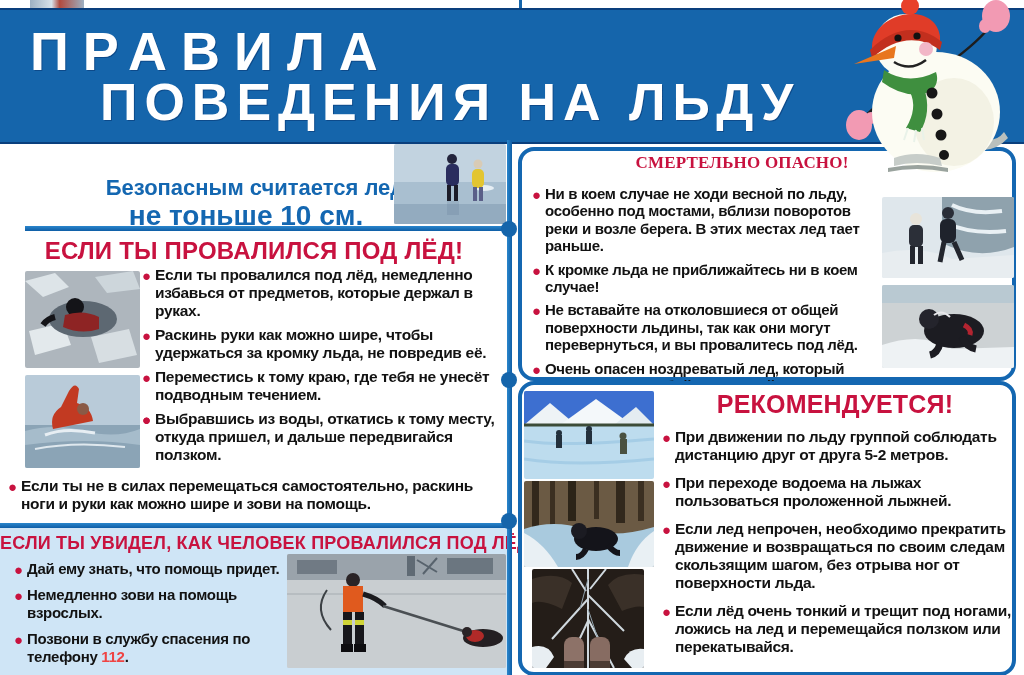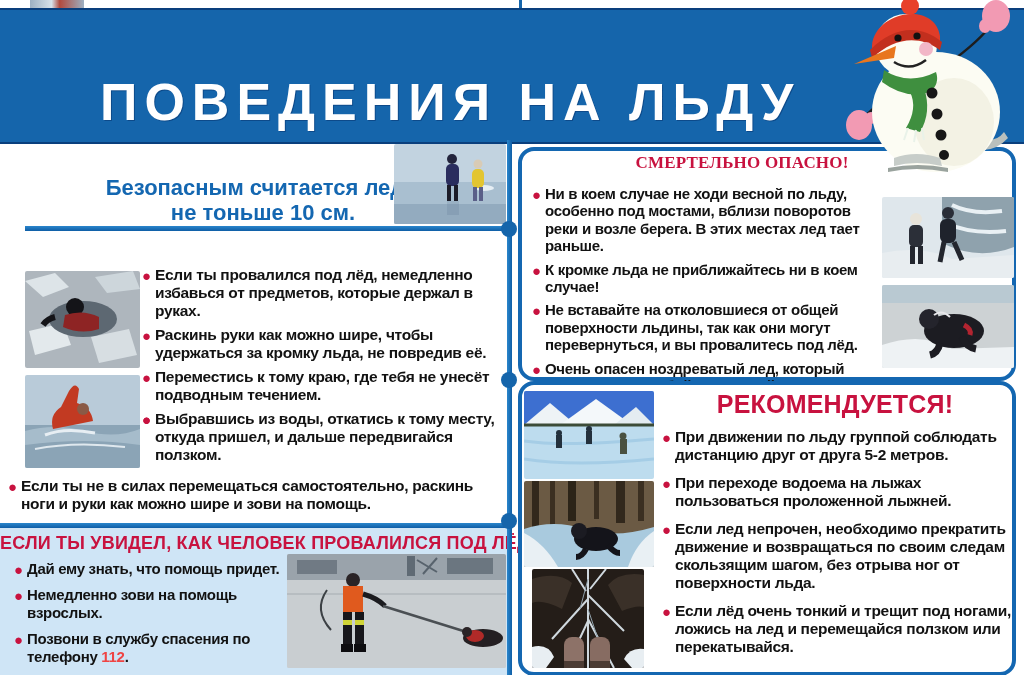--- a/index.html
+++ b/index.html
@@ -41,20 +41,21 @@
 <body>
 
 <div class="poster">
 
   <div class="topstrip">
     <div class="topfrag"></div>
     <div class="topvline"></div>
   </div>
 
   <div class="band">
+    <div class="t1">ПРАВИЛА</div>
     <div class="t2">ПОВЕДЕНИЯ НА ЛЬДУ</div>
   </div>
 
   <svg class="snowman" width="190" height="178" viewBox="0 0 190 178">
     <path d="M120,58 Q150,35 158,20" stroke="#1d1d1d" stroke-width="2.5" fill="none"></path>
     <path d="M58,92 Q36,108 26,120" stroke="#1d1d1d" stroke-width="2.5" fill="none"></path>
     <g>
       <ellipse cx="160" cy="16" rx="14" ry="16" fill="#f29ab3"></ellipse>
       <ellipse cx="149" cy="26" rx="6" ry="7" fill="#f29ab3"></ellipse>
       <ellipse cx="23" cy="125" rx="13" ry="15" fill="#f29ab3"></ellipse>
@@ -85,21 +86,21 @@
         <circle cx="101" cy="114" r="5.5"></circle>
       <circle cx="105" cy="135" r="5.5"></circle>
         <circle cx="108" cy="155" r="5"></circle>
     </g>
 
     <path d="M58,158 Q80,150 104,158 L106,166 Q80,160 58,166 Z" fill="#c7cdc9"></path>
     <path d="M52,168 Q82,162 112,168 L112,172 Q80,166 52,172 Z" fill="#9aa39e"></path>
   </svg>
 
   <div class="blue-sub" style="left:55px;top:175px;width:400px;font-size:22px;">Безопасным считается лед</div>
-  <div class="blue-sub" style="left:63px;top:200px;width:400px;font-size:22px;">не тоньше 10 см.</div>
+  <div class="blue-sub" style="left:46px;top:200px;width:400px;font-size:28px;">не тоньше 10 см.</div>
 
   <div class="photo" style="left:394px;top:144px;">
     <svg width="112" height="80" viewBox="0 0 112 80">
       <rect width="112" height="80" fill="#c2d3e0"></rect>
       <rect y="38" width="112" height="42" fill="#a9bfd0"></rect>
       <rect y="60" width="112" height="20" fill="#93abbf"></rect>
       <ellipse cx="90" cy="44" rx="10" ry="3" fill="#e6eef4"></ellipse>
       <g>
         <rect x="52" y="20" width="13" height="22" rx="5" fill="#2a2d5e"></rect>
         <circle cx="58" cy="15" r="5" fill="#23243c"></circle>
@@ -112,20 +113,21 @@
         <circle cx="84" cy="20" r="4.5" fill="#d8cbb6"></circle>
         <rect x="79" y="43" width="4" height="14" fill="#5a5f88"></rect>
         <rect x="85" y="43" width="4" height="14" fill="#5a5f88"></rect>
       </g>
     </svg>
   </div>
 
   <div class="hrule" style="left:25px;top:226px;width:482px;"></div>
   <div class="node" style="left:501px;top:221px;"></div>
 
+  <div class="red-head" style="left:0;top:237px;width:508px;font-size:24px;">ЕСЛИ ТЫ ПРОВАЛИЛСЯ ПОД ЛЁД!</div>
 
   <div class="photo" style="left:25px;top:271px;">
     <svg width="115" height="97" viewBox="0 0 115 97">
       <rect width="115" height="97" fill="#aeb6bd"></rect>
       <polygon points="0,10 30,2 44,16 18,26" fill="#dde4e8"></polygon>
       <polygon points="70,6 108,0 115,18 82,22" fill="#cdd6db"></polygon>
       <polygon points="4,60 38,52 46,74 10,84" fill="#e3e9ec"></polygon>
       <polygon points="66,66 104,58 112,84 74,92" fill="#d7dee2"></polygon>
       <ellipse cx="58" cy="48" rx="34" ry="18" fill="#5d6872"></ellipse>
       <circle cx="50" cy="36" r="9" fill="#141418"></circle>

